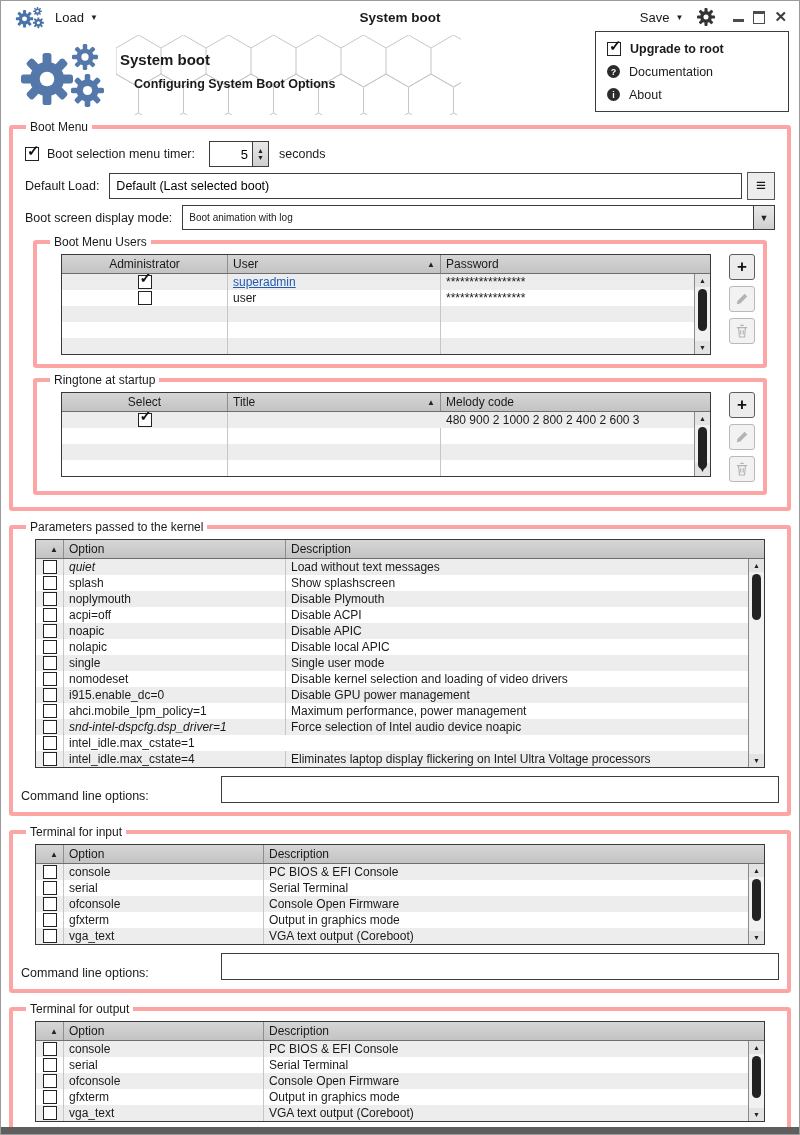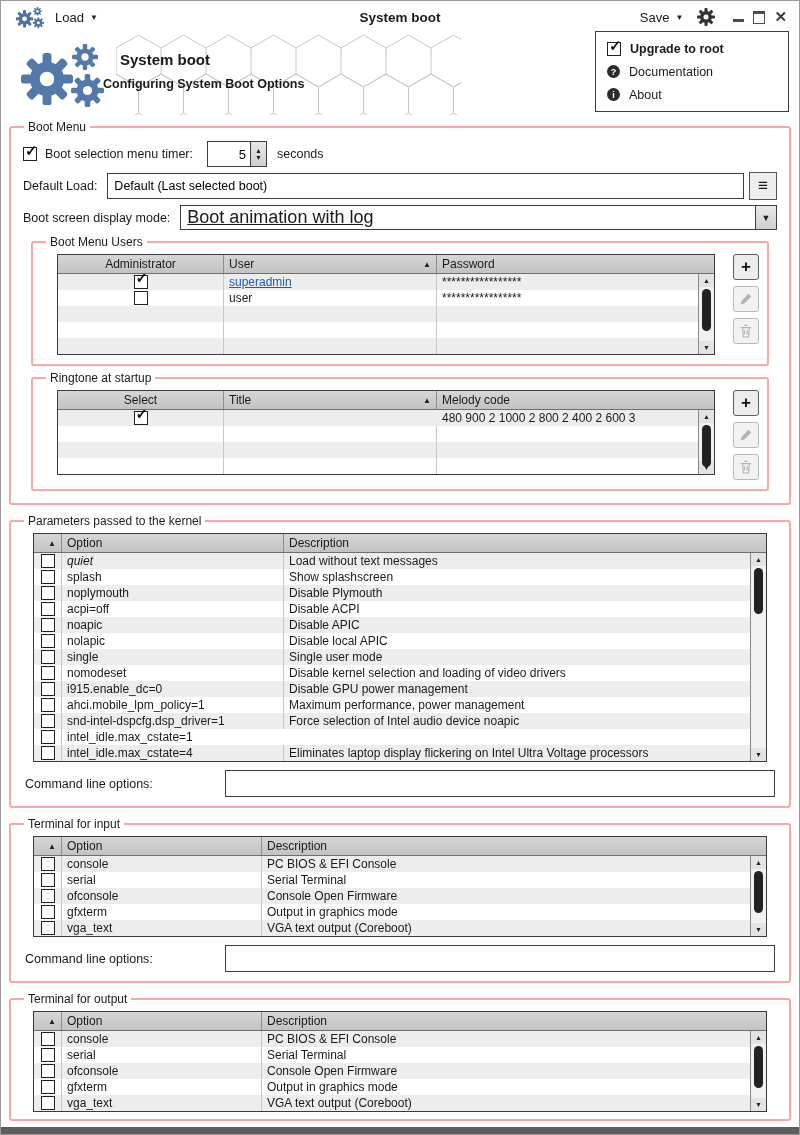--- a/index.html
+++ b/index.html
@@ -26,39 +26,39 @@
   .menu{position:absolute;top:30px;left:594px;width:192px;background:#fff;border:1px solid #3d3d3d;z-index:60;padding:5px 0;}
   .menu-item{display:flex;align-items:center;gap:9px;height:23px;padding-left:11px;font-size:12.5px;}
   .menu-item.bold{font-weight:bold;}
   .circle-icon{width:13px;height:13px;border-radius:50%;background:#2b2b2b;color:#fff;font-size:9px;font-weight:bold;display:flex;align-items:center;justify-content:center;flex:none;}
 
   
   .header{height:84px;position:relative;background:#fff;overflow:hidden;}
   .hexes{position:absolute;left:115px;top:2px;}
   .app-logo{position:absolute;left:18px;top:9px;}
   .hd-title{position:absolute;left:119px;top:18px;font-size:15px;font-weight:bold;}
-  .hd-sub{position:absolute;left:102px;top:44px;font-size:12.5px;font-weight:bold;}
+  .hd-sub{position:absolute;left:133px;top:44px;font-size:12.5px;font-weight:bold;}
 
   
-  fieldset{border:2px solid #fca5a5;border-radius:3px;margin:3px 8px;padding:2px 8px 7px;}
+  fieldset{border:4px solid #fca5a5;border-radius:3px;margin:3px 8px;padding:2px 8px 7px;}
   legend{font-size:12px;padding:0 4px;margin-left:5px;}
   fieldset.inner{margin:5px 12px;}
   .form-row{display:flex;align-items:center;margin:5px 4px;font-size:12.5px;}
   .checkbox{display:inline-block;width:12px;height:12px;border:1.5px solid #222;background:#fff;position:relative;flex:none;box-sizing:content-box;}
   .checkbox.checked::after{content:"\2713";position:absolute;left:1px;top:-6px;font-size:15px;font-weight:bold;color:#111;}
   .lbl{margin-left:8px;}
   .spin{display:flex;border:1px solid #3d3d3d;height:24px;width:58px;margin-left:14px;background:#fff;}
   .spin-val{width:34px;border:none;outline:none;text-align:right;padding:0 4px;font-size:13px;font-family:inherit;}
   .spin-btns{width:17px;border-left:1px solid #3d3d3d;background:linear-gradient(#e8e8e8,#cfcfcf);display:flex;flex-direction:column;align-items:center;justify-content:center;font-size:7px;line-height:7px;color:#222;}
   .unit{margin-left:10px;}
   .text-input{border:1px solid #3d3d3d;height:24px;font-size:12.5px;padding:0 6px;font-family:inherit;outline:none;}
   .grow{flex:1;}
   .sq-btn{width:26px;height:26px;border:1px solid #555;background:#ededed;margin-left:5px;display:flex;align-items:center;justify-content:center;font-size:17px;font-weight:bold;flex:none;}
   .combo{flex:1;height:23px;border:1px solid #3d3d3d;display:flex;align-items:center;background:#fff;margin-left:10px;}
-  .combo-text{flex:1;padding:0 6px;font-size:18px;text-decoration:underline;}
+  .combo-text{flex:1;padding:0 6px;font-size:10px;}
   .combo-btn{width:20px;align-self:stretch;background:linear-gradient(#e8e8e8,#cfcfcf);border-left:1px solid #3d3d3d;display:flex;align-items:center;justify-content:center;font-size:9px;color:#222;}
 
   
   .tbl-with-buttons{display:flex;align-items:flex-start;gap:18px;padding:3px 0 2px 16px;}
   .tbl-wrap{padding:3px 14px 0 14px;}
   .tbl{border:1px solid #3a3a3a;flex:1;font-size:12px;background:#fff;}
   .tbl-h{display:flex;height:18px;background:linear-gradient(#d6d6d6,#c3c3c3);border-bottom:1px solid #6e6e6e;}
   .tbl-hc{display:flex;align-items:center;padding:0 5px;border-right:1px solid #8e8e8e;box-sizing:border-box;overflow:hidden;}
   .tbl-hc:last-child{border-right:none;flex:1;}
   .sort-arrow{font-size:8px;margin-left:auto;padding-left:4px;color:#222;}
@@ -69,21 +69,21 @@
   .tbl-c:last-child{border-right:none;flex:1;}
   .tbl-c.c-check{display:flex;align-items:center;justify-content:center;padding:0;}
   .cell-link{color:#1f5bb5;text-decoration:underline;}
   .vscroll{position:absolute;top:0;right:0;bottom:0;width:16px;background:#f1f1f1;border-left:1px solid #8a8a8a;display:flex;flex-direction:column;box-sizing:border-box;}
   .sb-btn{height:13px;display:flex;align-items:center;justify-content:center;font-size:7px;color:#222;background:#e3e3e3;flex:none;}
   .sb-track{flex:1;position:relative;}
   .sb-thumb{position:absolute;top:2px;left:3px;width:9px;background:#222;border-radius:5px;}
   .btn-col{display:flex;flex-direction:column;gap:6px;}
   .act-btn{width:26px;height:26px;border:1px solid #5e5e5e;border-radius:3px;background:#ececec;display:flex;align-items:center;justify-content:center;font-size:17px;font-weight:bold;color:#111;box-sizing:border-box;}
   .act-btn.disabled{border-color:#b9b9b9;background:#f2f2f2;color:#b9b9b9;}
-  .cmd-row{display:flex;align-items:center;margin:8px 6px 2px;}
+  .cmd-row{display:flex;align-items:flex-end;margin:8px 0 2px;}
   .cmd-lbl{width:200px;font-size:12.5px;flex:none;}
   .cmd-input{flex:1;height:25px;border:1px solid #3d3d3d;font-family:inherit;font-size:12.5px;padding:0 6px;outline:none;}
   .bottom-edge{position:absolute;left:0;right:0;bottom:0;height:7px;background:#5e5e5e;}
 </style>
 </head>
 <body>
 
 <svg width="0" height="0" style="position:absolute" aria-hidden="true">
   <defs>
     <symbol id="gear" viewBox="-20 -20 40 40">
@@ -431,21 +431,21 @@
               <div class="tbl-c c-check" style="width: 28px;">
                 <span class="checkbox"></span>
               </div>
               <div class="tbl-c" style="width: 222px;">ahci.mobile_lpm_policy=1</div>
               <div class="tbl-c">Maximum performance, power management</div>
             </div>
             <div class="tbl-r odd">
               <div class="tbl-c c-check" style="width: 28px;">
                 <span class="checkbox"></span>
               </div>
-              <div class="tbl-c" style="width: 222px;">snd-intel-dspcfg.dsp_driver=1</div>
+              <div class="tbl-c" style="width: 222px; font-style: italic;">snd-intel-dspcfg.dsp_driver=1</div>
               <div class="tbl-c">Force selection of Intel audio device noapic</div>
             </div>
             <div class="tbl-r even">
               <div class="tbl-c c-check" style="width: 28px;">
                 <span class="checkbox"></span>
               </div>
               <div class="tbl-c" style="width: 222px;">intel_idle.max_cstate=1</div>
             </div>
             <div class="tbl-r odd">
               <div class="tbl-c c-check" style="width: 28px;">

